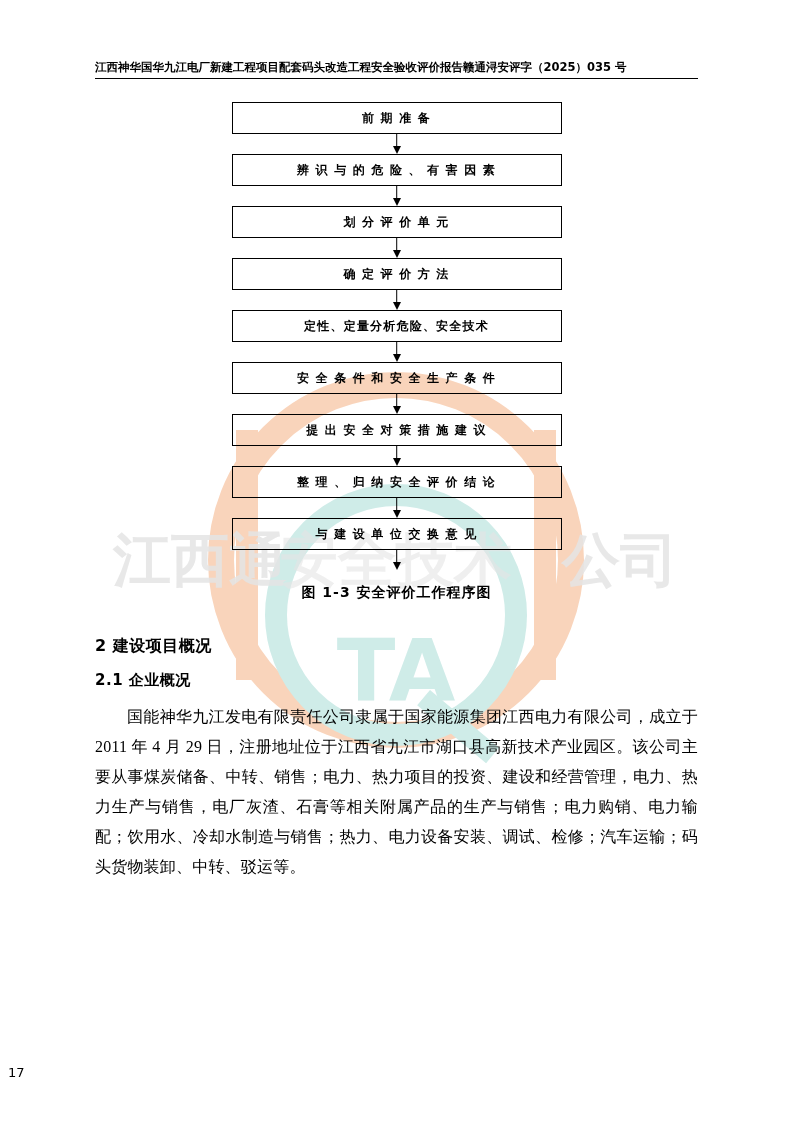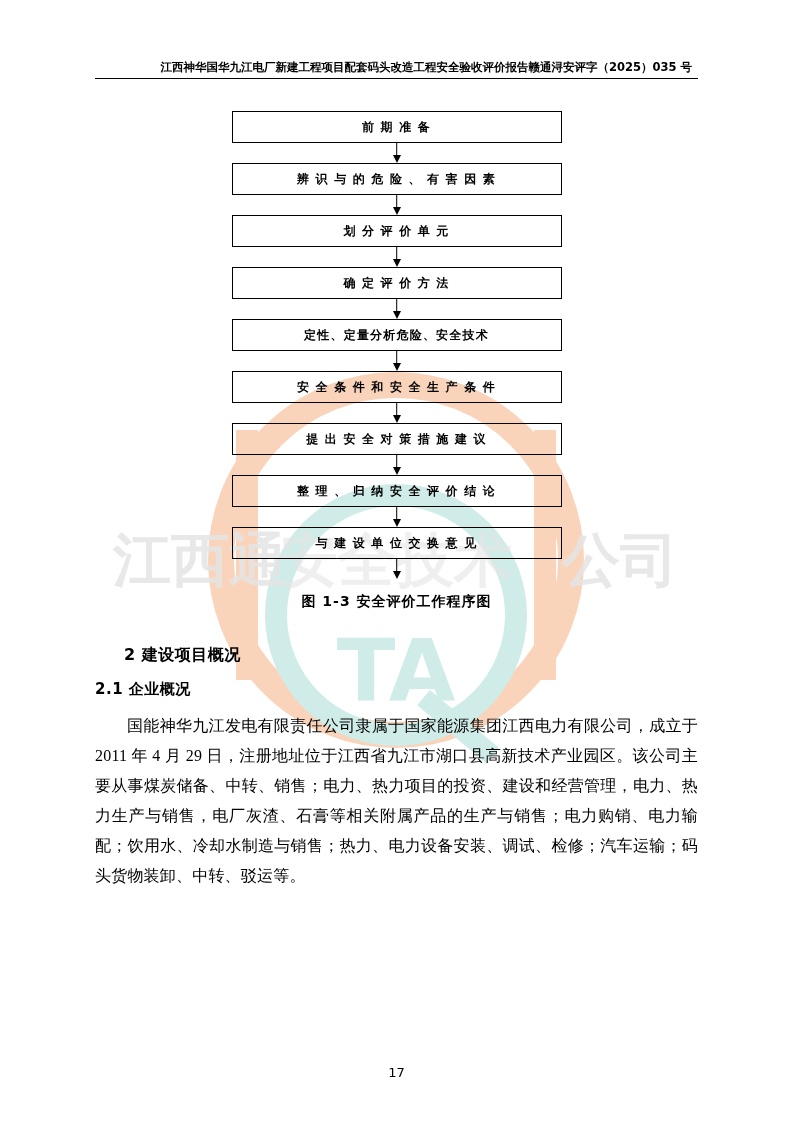--- a/index.html
+++ b/index.html
@@ -20,28 +20,28 @@
     width: 793px;
     height: 1122px;
     box-sizing: border-box;
     padding: 60px 95px 40px 95px;
   }
 
   
   .header {
     display: flex;
     align-items: flex-end;
-    justify-content: flex-end;
+    justify-content: flex-start;
     font-size: 11.5px;
     font-weight: bold;
     font-family: "DejaVu Sans", sans-serif;
     letter-spacing: 0px;
     padding-bottom: 3px;
     border-bottom: 1.3px solid #000;
-    margin-bottom: 32px;
+    margin-bottom: 23px;
   }
   .header-left { white-space: nowrap; }
   .header-right { white-space: nowrap; padding-right: 6px; }
 
   
   .watermark {
     position: absolute;
     left: 0; top: 0;
     width: 793px; height: 1122px;
     pointer-events: none;
@@ -106,21 +106,21 @@
   }
 
   
   .h1 {
     font-size: 16px;
     font-weight: bold;
     font-family: "DejaVu Sans", sans-serif;
     margin-top: 34px;
     margin-bottom: 4px;
     letter-spacing: 0.5px;
-    position: relative; z-index: 10; margin-left: 29px;
+    position: relative; z-index: 10;
   }
   .h2 {
     font-size: 15px;
     font-weight: bold;
     font-family: "DejaVu Sans", sans-serif;
     margin-top: 14px;
     margin-bottom: 12px;
     letter-spacing: 0.5px;
     position: relative; z-index: 10;
   }
@@ -129,22 +129,21 @@
     line-height: 30px;
     text-align: justify;
     text-indent: 2em;
     margin: 4px 0 2px 0;
     letter-spacing: 0.2px;
     position: relative; z-index: 10;
   }
   .page-num {
     position: absolute;
     bottom: 42px;
-    left: 0; right: 0;
-    text-align: center;
+    left: 8px; right: 0;
     font-size: 13px;
     font-family: "DejaVu Sans", sans-serif;
     z-index: 10;
   }
 </style>
 </head>
 <body>
 
 <div class="page">
 

